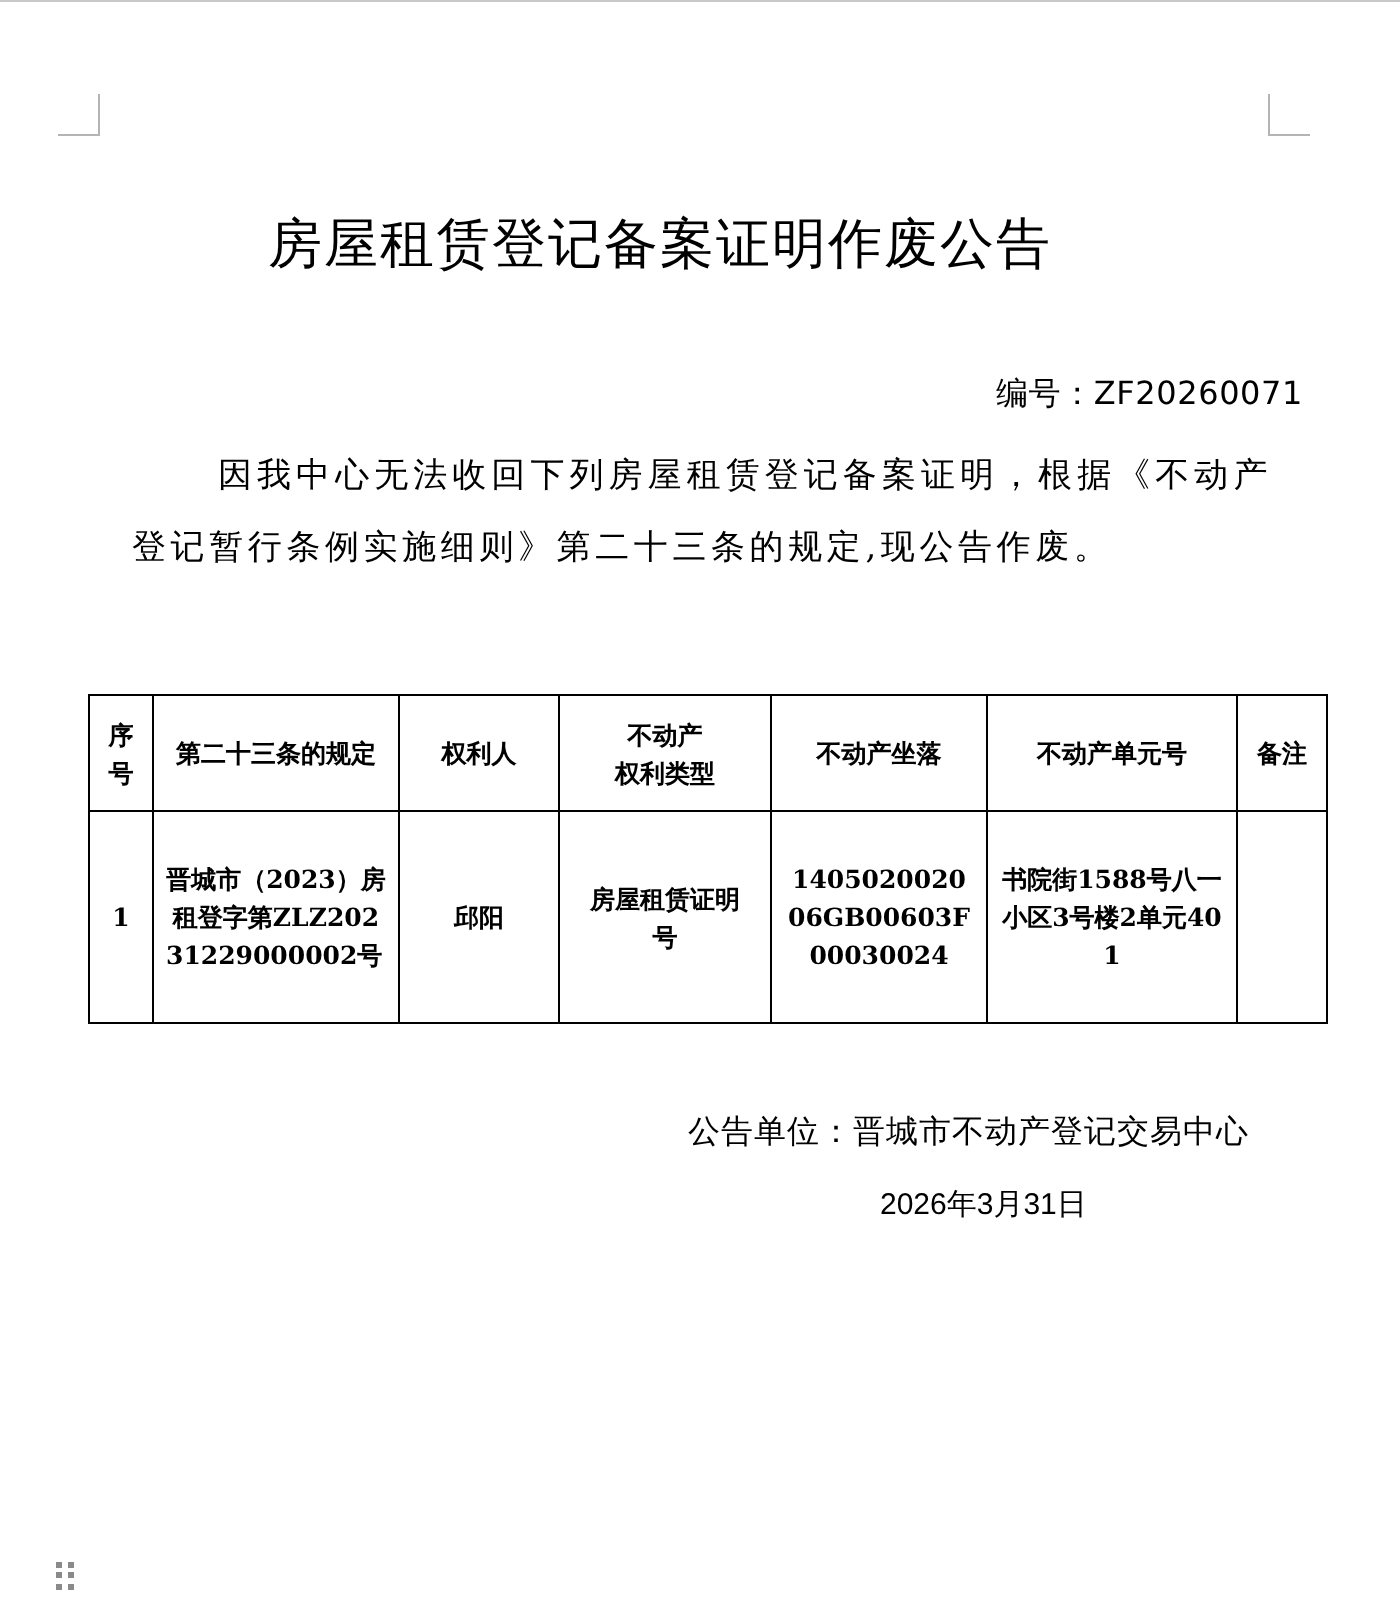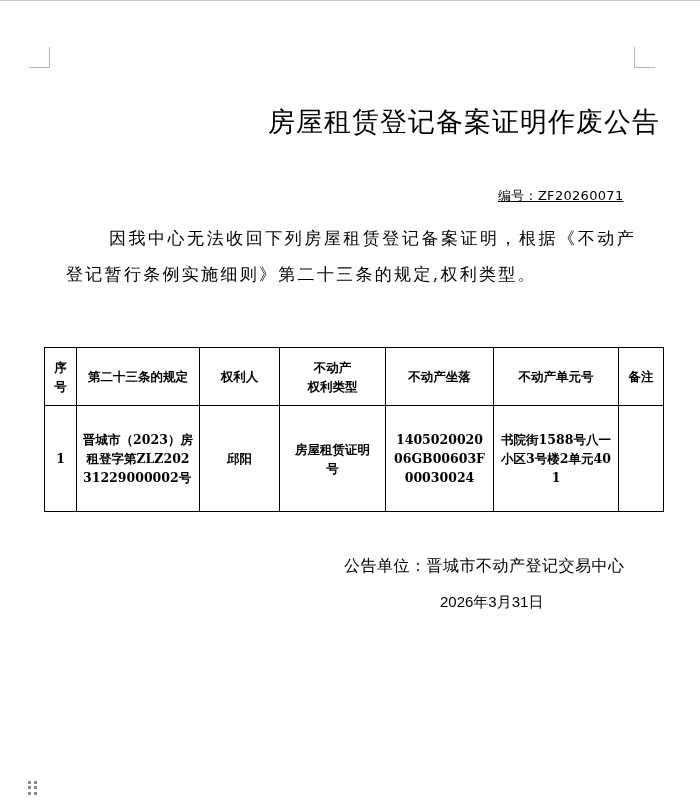--- a/index.html
+++ b/index.html
@@ -7,28 +7,28 @@
     width: 700px; height: 808px; position: relative; overflow: hidden;
     background: #ffffff;
     font-family: "DejaVu Serif", "Liberation Serif", serif;
     color: #000;
   }
   .top-rule { position: absolute; left: 0; top: 0; width: 700px; height: 1px; background: #c8c8c8; }
   .corner { position: absolute; border-color: #b4b4b4; border-style: solid; width: 20px; height: 20px; }
   .corner.tl { left: 29px; top: 47px; border-width: 0 1px 1px 0; }
   .corner.tr { left: 634px; top: 47px; border-width: 0 0 1px 1px; }
   .title {
-    position: absolute; left: 0; top: 104px; width: 660px; text-align: right;
+    position: absolute; left: 0; top: 104px; width: 660px; text-align: center;
     font-family: "DejaVu Serif", "Liberation Serif", serif;
     font-size: 27px; font-weight: normal; letter-spacing: 1px;
   }
   .doc-no {
     position: absolute; left: 498px; top: 187px;
     font-family: "DejaVu Sans", "Liberation Sans", sans-serif;
-    font-size: 13px; letter-spacing: 0.3px; text-decoration: underline;
+    font-size: 16px; letter-spacing: 0.3px;
   }
   .para {
     position: absolute; left: 66px; top: 220px; width: 570px;
     font-family: "DejaVu Serif", "Liberation Serif", serif;
     font-size: 17px; line-height: 36px; letter-spacing: 2.3px;
     text-indent: 43px; text-align: justify;
   }
   table.notice-table {
     position: absolute; left: 44px; top: 347px;
     border-collapse: collapse; table-layout: fixed;
@@ -63,21 +63,21 @@
 <body>
 
 <div class="top-rule"></div>
 <div class="corner tl"></div>
 <div class="corner tr"></div>
 
 <div class="title">房屋租赁登记备案证明作废公告</div>
 
 <div class="doc-no">编号：ZF20260071</div>
 
-<div class="para">因我中心无法收回下列房屋租赁登记备案证明，根据《不动产登记暂行条例实施细则》第二十三条的规定,权利类型。</div>
+<div class="para">因我中心无法收回下列房屋租赁登记备案证明，根据《不动产登记暂行条例实施细则》第二十三条的规定,现公告作废。</div>
 
 <table class="notice-table">
   <colgroup>
     <col style="width:32px">
     <col style="width:123px">
     <col style="width:80px">
     <col style="width:106px">
     <col style="width:108px">
     <col style="width:125px">
     <col style="width:45px">

